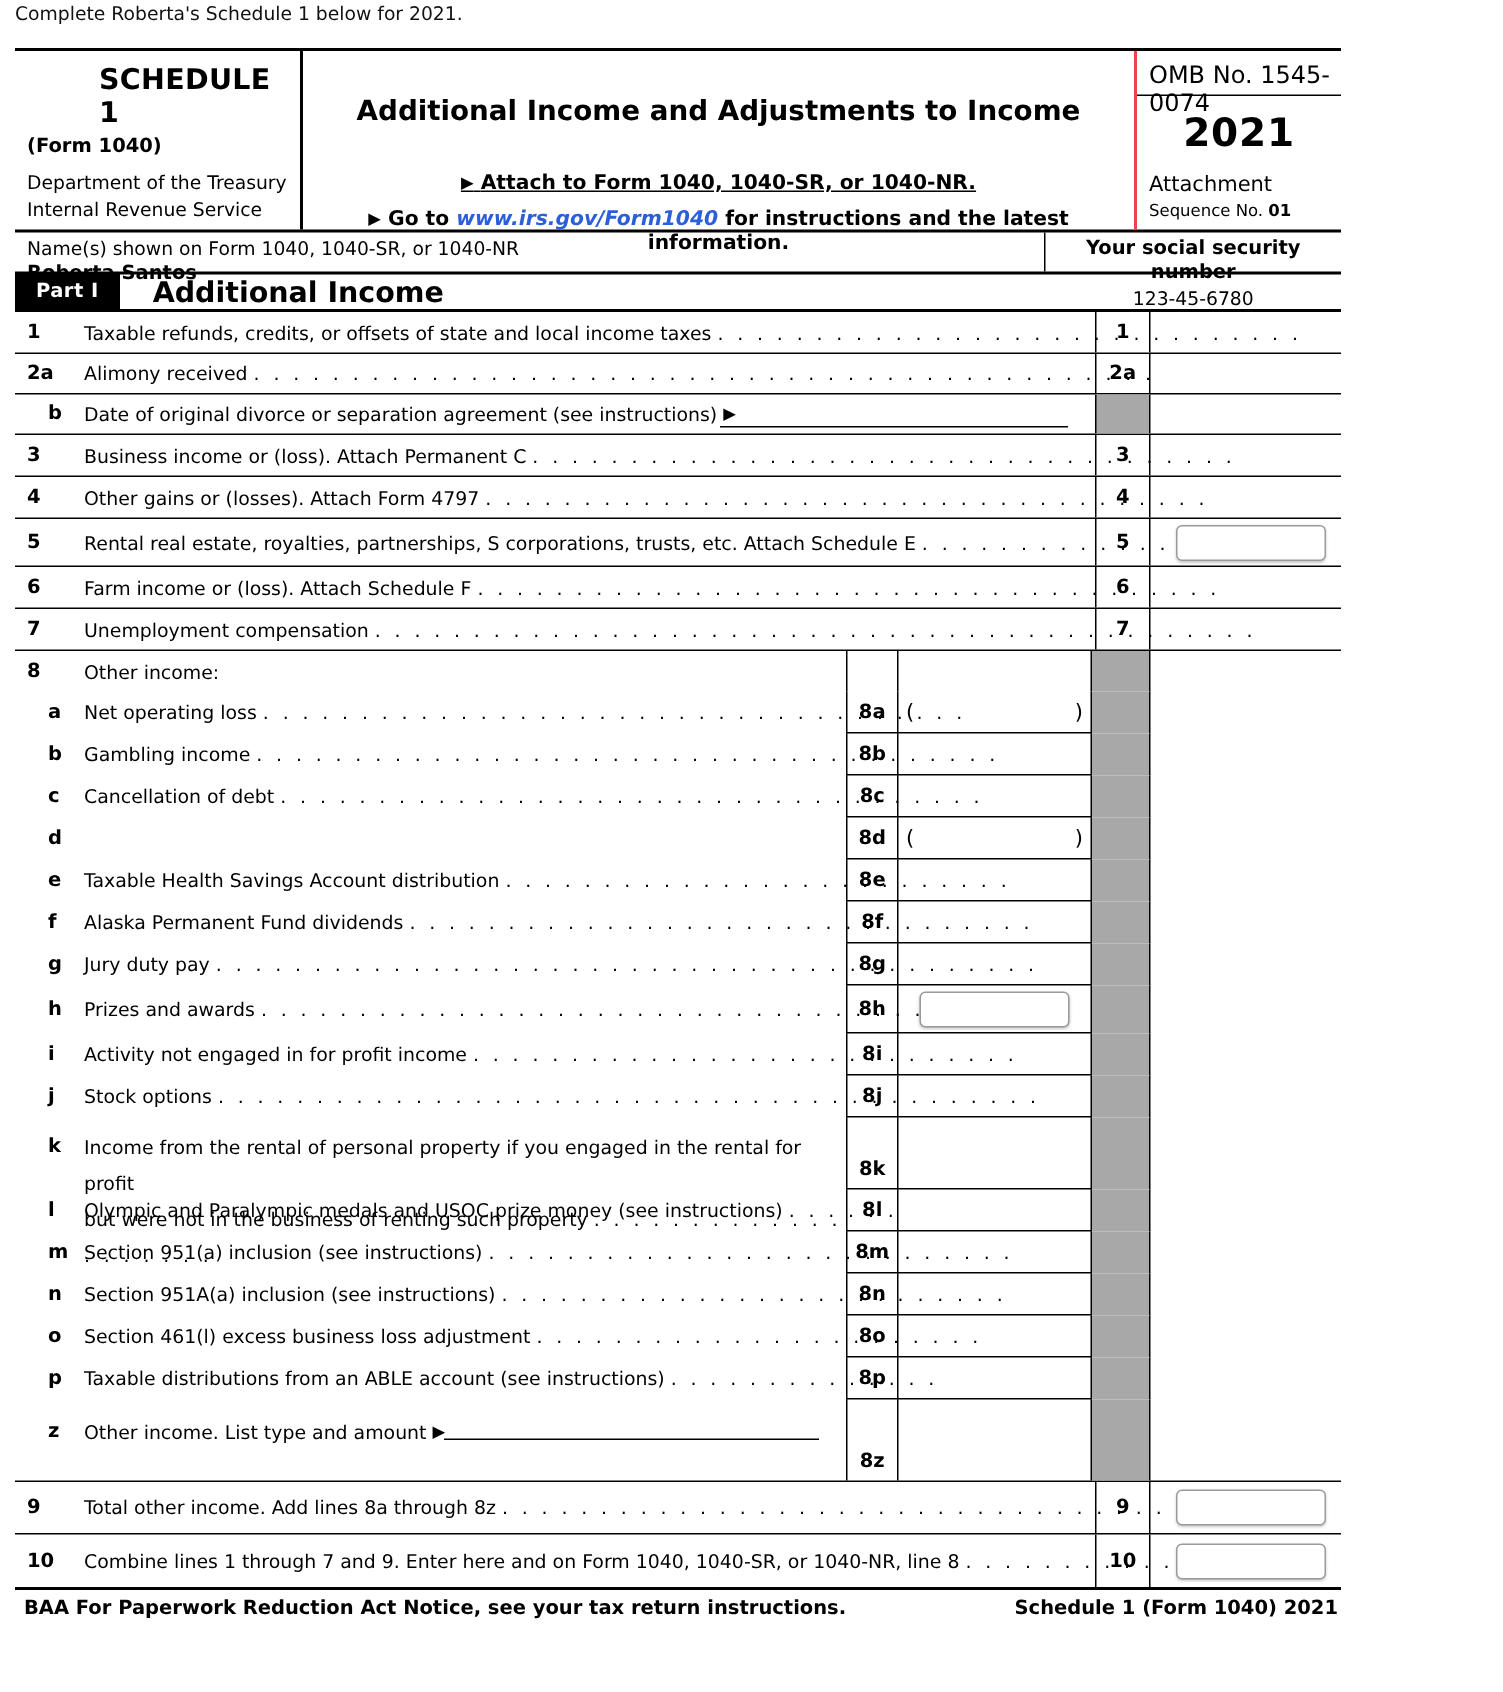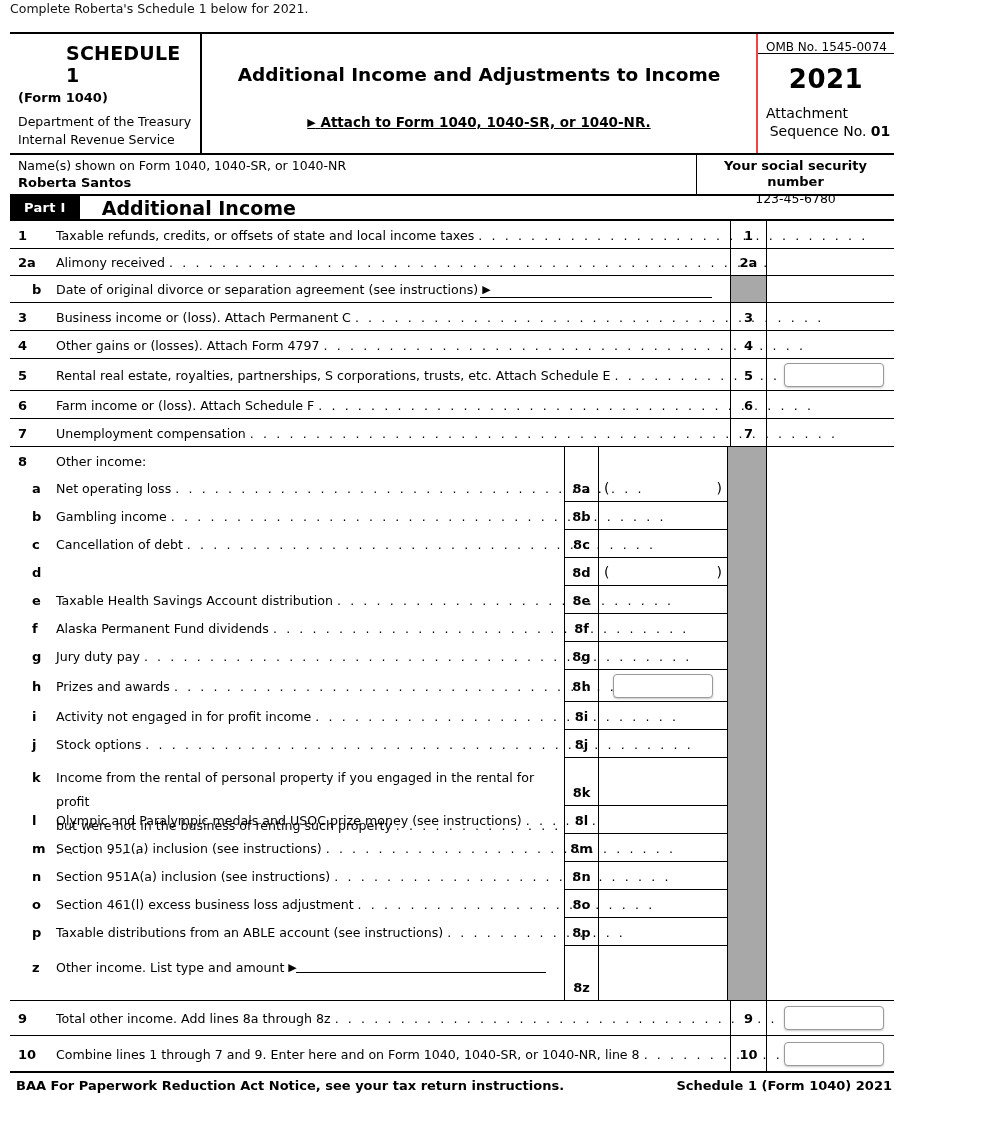--- a/index.html
+++ b/index.html
@@ -61,35 +61,35 @@
     text-align:center;font-size:13.5px;font-weight:bold;
   }
   .lnk{color:#2b5fd9;font-style:italic;font-weight:bold;}
   .tri{font-size:11px;position:relative;top:-1px;}
 
   .hdr-right{
     width:136px;flex:0 0 136px;
     box-sizing:border-box;position:relative;
   }
   .omb{
-    height:20px;box-sizing:border-box;
+    height:30px;box-sizing:border-box;
     border-bottom:1.5px solid #000;
-    padding:6px 0 0 8px;font-size:12px;
+    padding:6px 0 0 8px;font-size:16px;
   }
   .yr{
     text-align:center;font-size:26px;font-weight:bold;
     padding-top:10px;letter-spacing:.5px;
   }
   .attach-seq1{font-size:14px;padding:10px 0 0 8px;line-height:18px;}
-  .attach-seq2{font-size:14px;padding:0 0 0 8px;line-height:18px;text-align:center;}
+  .attach-seq2{font-size:11px;padding:0 0 0 8px;line-height:18px;}
   .attach-seq2 b{font-weight:bold;}
 
   
   .namerow{
-    display:flex;height:41px;box-sizing:border-box;
+    display:flex;height:28px;box-sizing:border-box;
     border-bottom:2.5px solid #000;
   }
   .name-left{flex:1 1 auto;border-right:1.5px solid #000;box-sizing:border-box;padding:3px 0 0 8px;}
   .name-lbl{font-size:12.5px;line-height:16px;}
   .name-val{font-size:13px;font-weight:bold;line-height:18px;}
   .name-right{width:197px;flex:0 0 197px;box-sizing:border-box;text-align:center;padding-top:3px;}
   .ssn-lbl{font-size:13px;font-weight:bold;line-height:16px;}
   .ssn-val{font-size:12.5px;line-height:18px;}
 
   
@@ -207,20 +207,26 @@
         <div class="sched-sub">(Form 1040)</div>
         <div class="dept">Department of the Treasury</div>
         <div class="irs">Internal Revenue Service</div>
       </div>
 
       <div class="hdr-mid">
         <div class="main-title">Additional Income and Adjustments to Income</div>
         <div class="attach-line">
           <span class="tri">▶</span>
           <span>Attach to Form 1040, 1040-SR, or 1040-NR.</span>
+        </div>
+        <div class="goto-line">
+          <span class="tri">▶</span>
+          <span>Go to</span>
+          <span class="lnk">www.irs.gov/Form1040</span>
+          <span>for instructions and the latest information.</span>
         </div>
       </div>
 
       <div class="hdr-right">
         <div class="omb">OMB No. 1545-0074</div>
         <div class="yr">2021</div>
         <div class="attach-seq1">Attachment</div>
         <div class="attach-seq2">
           <span>Sequence No.</span>
           <b>01</b>

